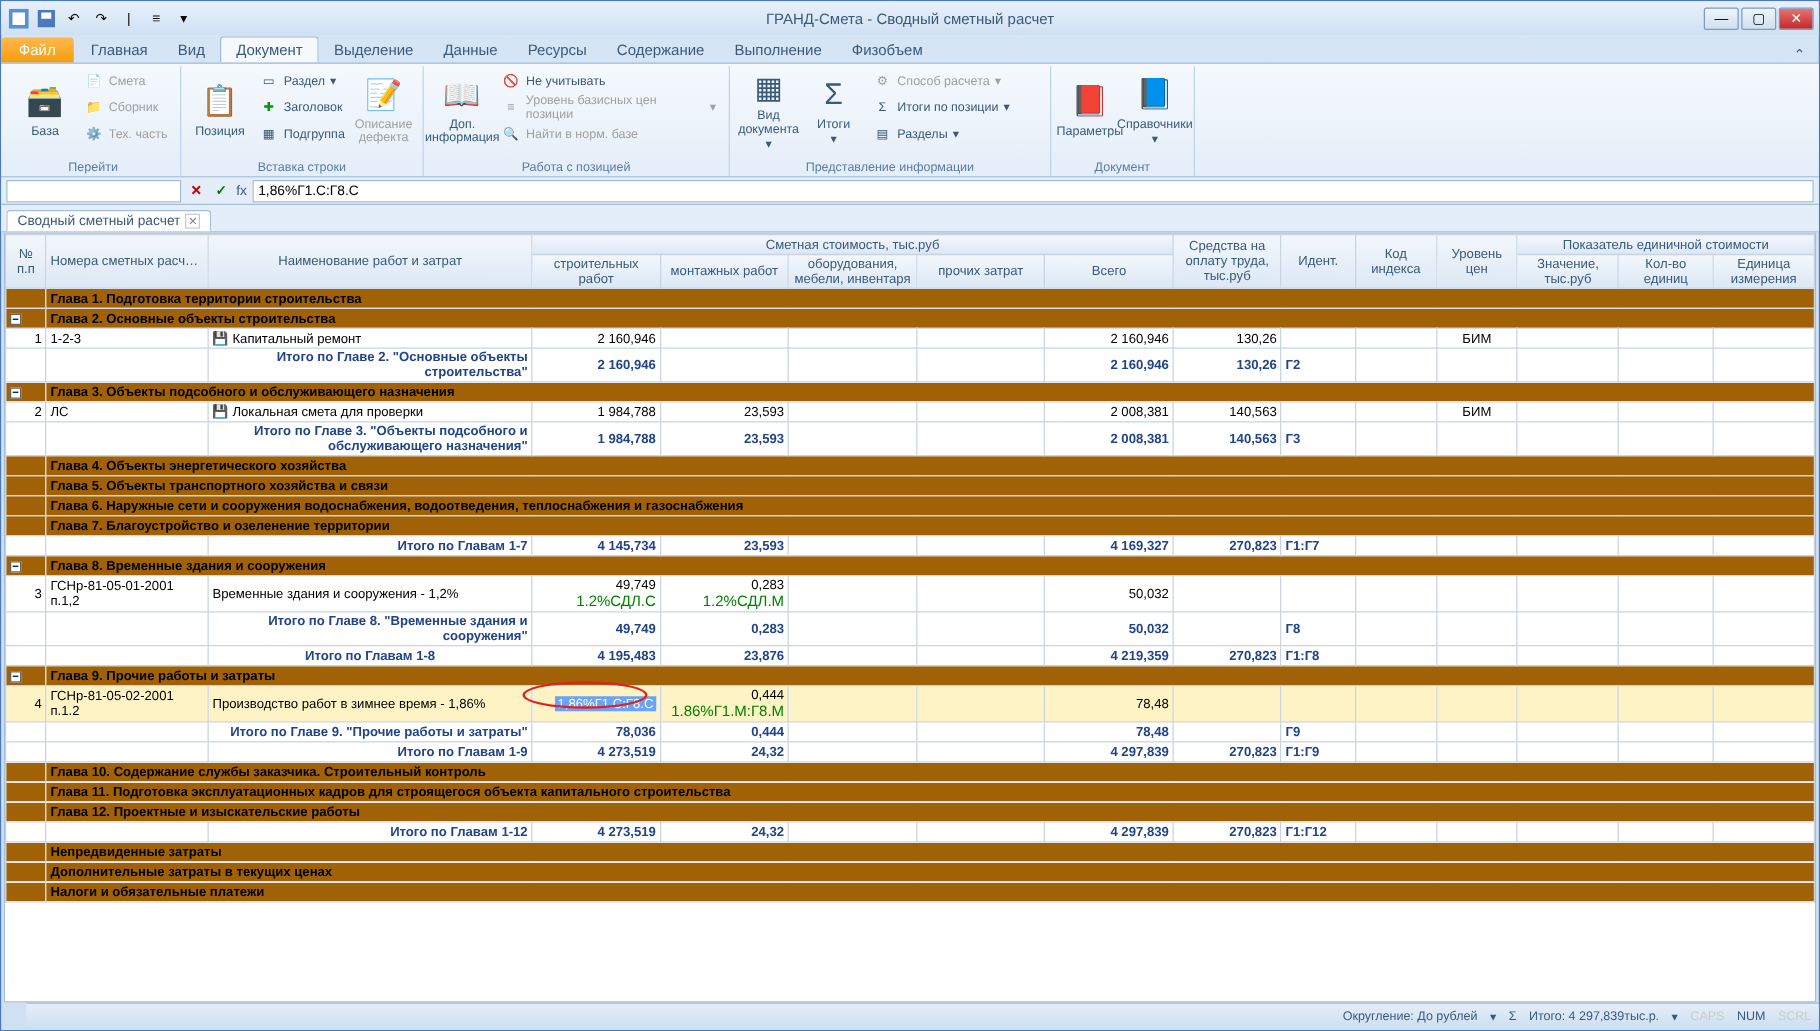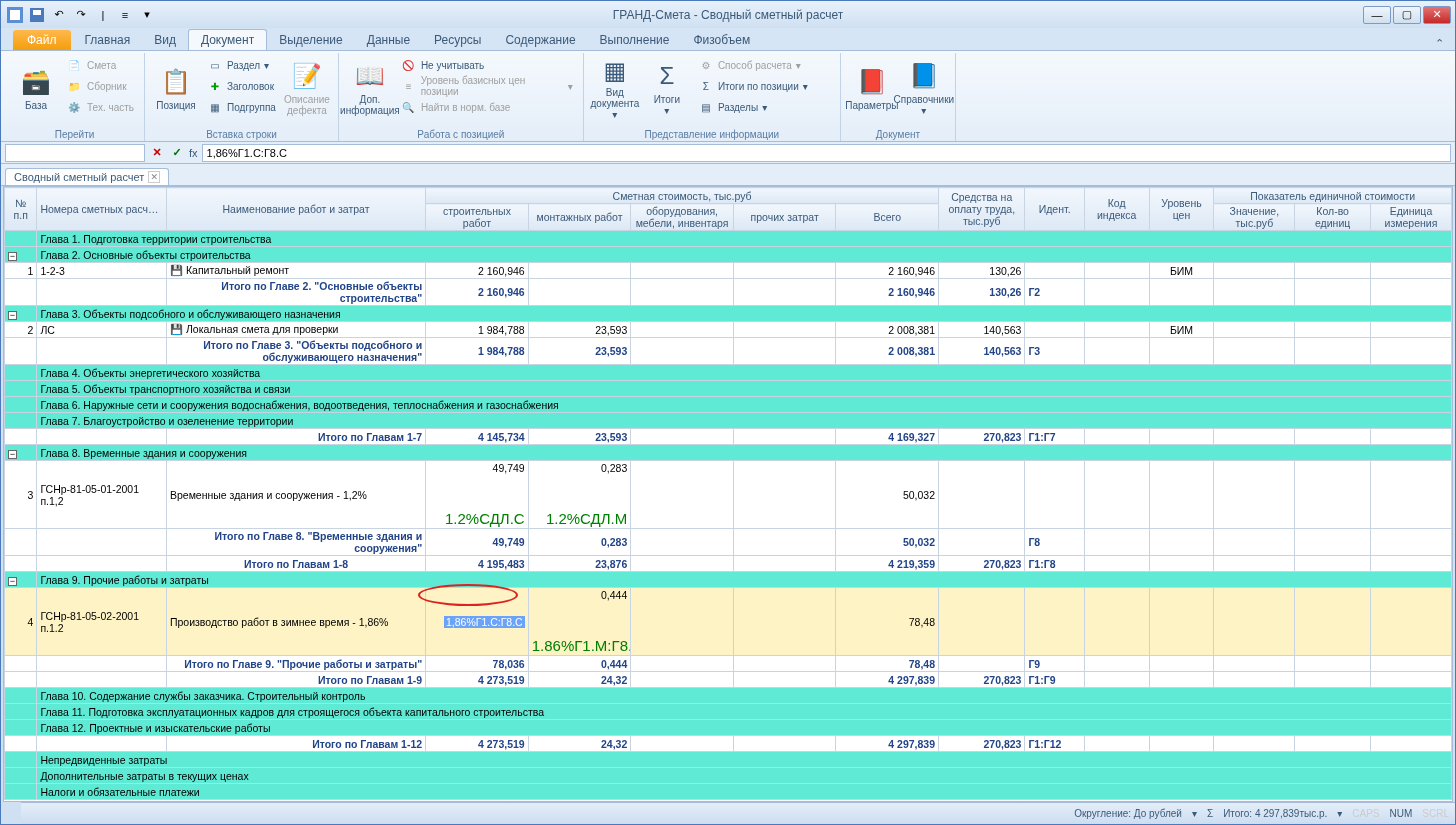--- a/index.html
+++ b/index.html
@@ -5,21 +5,21 @@
 * { box-sizing: border-box; margin: 0; padding: 0; font-family: 'Segoe UI', Tahoma, sans-serif; }
 body { background: #fff; font-size: 11px; overflow: hidden; }
 .window { width: 1456px; height: 825px; border: 1px solid #4a7abc; display: flex; flex-direction: column; background: linear-gradient(to bottom, #d6e5f5 0%, #cfe0f2 100%); }
 .titlebar { height: 27px; background: linear-gradient(to bottom, #e8f1fb, #cfe0f2); display: flex; align-items: center; padding: 0 4px; position: relative; }
 .qat { display: flex; gap: 2px; align-items: center; }
 .qat-btn { width: 20px; height: 20px; display: flex; align-items: center; justify-content: center; cursor: pointer; border-radius: 2px; }
 .title-text { position: absolute; left: 50%; transform: translateX(-50%); color: #3b5a7a; font-size: 12px; }
 .win-controls { margin-left: auto; display: flex; gap: 0; }
 .win-btn { width: 28px; height: 18px; display: flex; align-items: center; justify-content: center; border: 1px solid #7a9cc6; background: linear-gradient(to bottom,#f0f5fb,#d0e0f0); border-radius: 2px; margin-left:2px;}
 .win-btn.close { background: linear-gradient(to bottom,#e57373,#c62828); color:#fff; }
-.tabstrip { height: 22px; display: flex; align-items: flex-end; padding-left: 12px; background: transparent; }
+.tabstrip { height: 22px; display: flex; align-items: flex-end; padding-left: 0; background: transparent; }
 .file-tab { background: linear-gradient(to bottom,#ffb84d,#f59e0b); color:#fff; padding:3px 14px; border-radius:3px 3px 0 0; font-size:12px; margin-right:2px; cursor:pointer; }
 .tab { padding: 3px 12px; color:#3b5a7a; font-size:12px; cursor:pointer; border-radius:3px 3px 0 0; }
 .tab.active { background:#f5f9fd; border:1px solid #a5bdd8; border-bottom:none; }
 .ribbon { height: 92px; background: linear-gradient(to bottom,#f5f9fd,#e4eef9); border-top:1px solid #a5bdd8; border-bottom:1px solid #a5bdd8; display:flex; padding:2px 4px 0 4px; }
 .ribbon-group { border-right:1px solid #c0d3e8; padding:2px 6px 0 6px; display:flex; flex-direction:column; height:88px; }
 .ribbon-group-body { flex:1; display:flex; gap:2px; align-items:flex-start; }
 .ribbon-group-label { text-align:center; font-size:10px; color:#5a7ca3; padding:1px 0; }
 .big-btn { display:flex; flex-direction:column; align-items:center; justify-content:center; width:50px; height:66px; cursor:pointer; border-radius:3px; padding:2px; font-size:10px; text-align:center; color:#3b5a7a;}
 .big-icon { width:32px; height:32px; margin-bottom:2px; display:flex; align-items:center; justify-content:center; font-size:24px; }
 .small-btns { display:flex; flex-direction:column; gap:1px; }
@@ -31,27 +31,27 @@
 .fb-btn { width:16px; height:16px; display:flex; align-items:center; justify-content:center; color:#c00; font-weight:bold; cursor:pointer;}
 .fb-btn.ok { color:#070; }
 .fb-input { flex:1; height:18px; border:1px solid #a5bdd8; background:#fff; padding:0 4px; font-size:11px;}
 .doc-tabs { height:22px; background:#e4eef9; border-bottom:1px solid #a5bdd8; display:flex; align-items:flex-end; padding:0 4px;}
 .doc-tab { background:#fff; border:1px solid #a5bdd8; border-bottom:none; padding:2px 8px; font-size:11px; color:#3b5a7a; border-radius:3px 3px 0 0; display:flex; align-items:center; gap:4px;}
 .doc-tab-close { cursor:pointer; color:#888; border:1px solid #ccc; width:12px; height:12px; display:flex; align-items:center; justify-content:center; font-size:9px; line-height:1; }
 .grid-wrap { flex:1; overflow:auto; background:#fff; border:1px solid #a5bdd8; margin:0 2px; }
 table.grid { border-collapse:collapse; width:100%; table-layout:fixed; }
 table.grid th, table.grid td { border:1px solid #c8d4e2; padding:1px 3px; font-size:10.5px; height:16px; overflow:hidden; white-space:nowrap; text-overflow:ellipsis; }
 table.grid th { background:linear-gradient(to bottom,#f2f7fc,#dce8f5); color:#3b5a7a; font-weight:normal; text-align:center; vertical-align:middle; }
-.chapter-row td { background:#5eead4; font-weight:normal; color:#000; }
+.chapter-row td { background:#a16207; font-weight:bold; color:#000; }
 .total-row td { color:#224488; font-weight:bold; }
 .num { text-align:right; }
 .selected-row td { background:#fdf3c4 !important; }
 .cell-hl { background:#6aa3f7; color:#fff; padding:0 2px; position:relative; }
 .circle-mark { position:absolute; border:2px solid #d22; border-radius:50%; width:100px; height:22px; left:-8px; top:-4px; pointer-events:none; }
-.formula-cell { color:#008000; font-size:15px;margin-top:36px; }
+.formula-cell { color:#008000; font-size:12px; }
 .statusbar { height:22px; background:linear-gradient(to bottom,#e4eef9,#cdddf0); border-top:1px solid #a5bdd8; display:flex; align-items:center; padding:0 6px; gap:10px; font-size:10px; color:#3b5a7a;margin-left:20px;}
 .statusbar .right { margin-left:auto; display:flex; gap:10px; align-items:center; }
 .expand-toggle { display:inline-block; width:9px; height:9px; border:1px solid #666; text-align:center; line-height:7px; font-size:9px; background:#fff; margin-right:3px; cursor:pointer;}
 .ribbon-spacer { flex:1; }
 .ribbon-help { width:16px; color:#3b5a7a; display:flex; align-items:flex-start; padding-top:2px; cursor:pointer; margin-right:4px; }
 svg { display:block; }
 </style>
 </head>
 <body>
 

